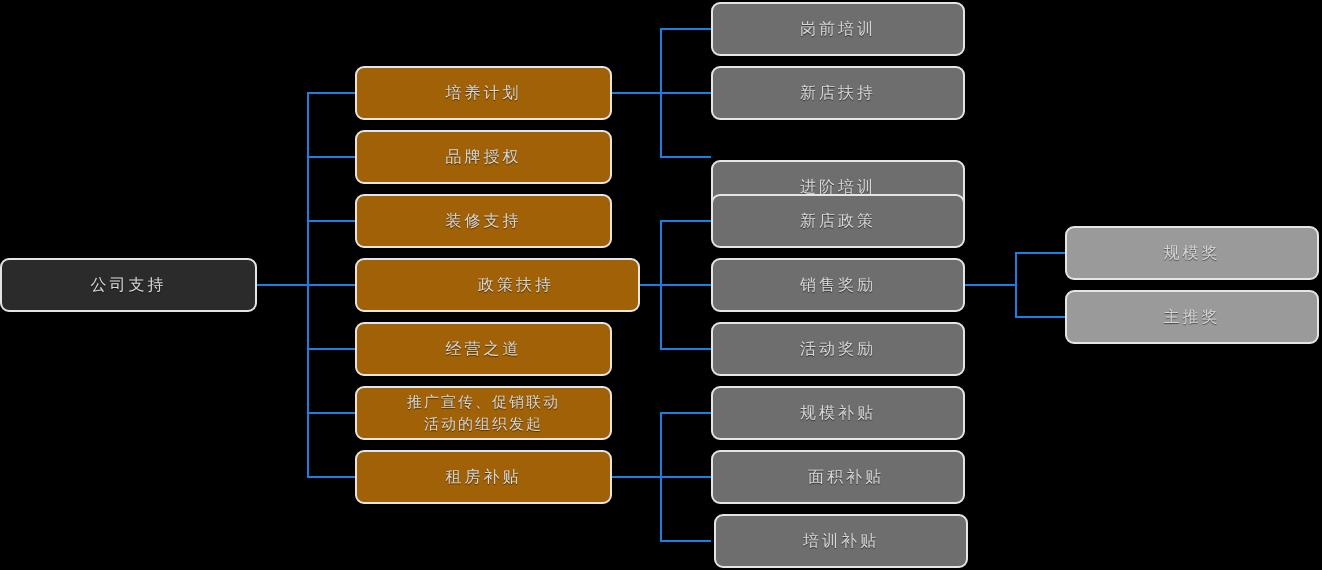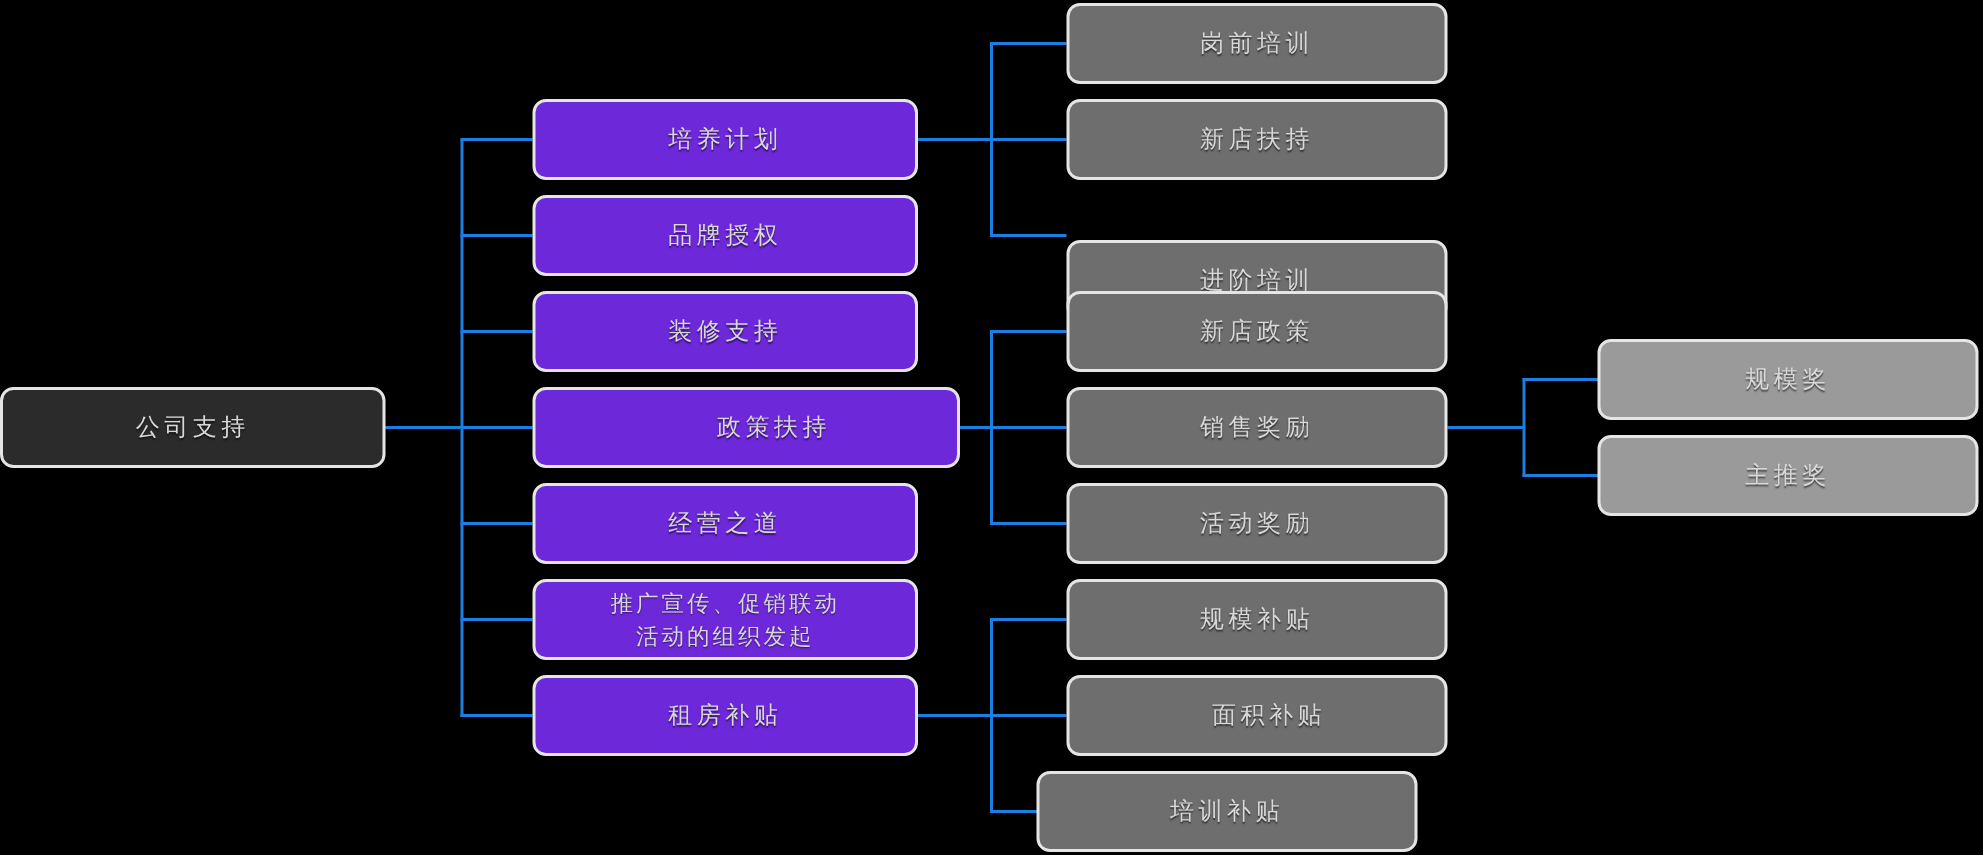--- a/index.html
+++ b/index.html
@@ -28,21 +28,21 @@
     justify-content: center;
     text-align: center;
     color: #d8d8d8;
     font-size: 16px;
     letter-spacing: 3px;
     line-height: 1.5;
     padding: 2px 6px;
     text-shadow: 0 1px 1px rgba(0,0,0,0.55);
   }
   .lvl1 { background: #2b2b2b; }
-  .lvl2 { background: #6d28d9; }
+  .lvl2 { background: #a16207; }
   .lvl3 { background: #6e6e6e; }
   .lvl4 { background: #9a9a9a; }
 
   .node .label {
     display: block;
     white-space: pre-line;
   }
 
   .conn {
     position: absolute;
@@ -135,21 +135,21 @@
   <div class="node lvl3" style="left:711px; top:322px; width:254px; height:54px;">
     <span class="label">活动奖励</span>
   </div>
 
   <div class="node lvl3" style="left:711px; top:386px; width:254px; height:54px;">
     <span class="label">规模补贴</span>
   </div>
   <div class="node lvl3" style="left:711px; top:450px; width:254px; height:54px;padding-left:22px;">
     <span class="label">面积补贴</span>
   </div>
-  <div class="node lvl3" style="left:691px; top:514px; width:254px; height:54px;align-items:center;">
+  <div class="node lvl3" style="left:714px; top:514px; width:254px; height:54px;align-items:center;">
     <span class="label">培训补贴</span>
   </div>
 
   <div class="node lvl4" style="left:1065px; top:226px; width:254px; height:54px;">
     <span class="label">规模奖</span>
   </div>
   <div class="node lvl4" style="left:1065px; top:290px; width:254px; height:54px;">
     <span class="label">主推奖</span>
   </div>
 

